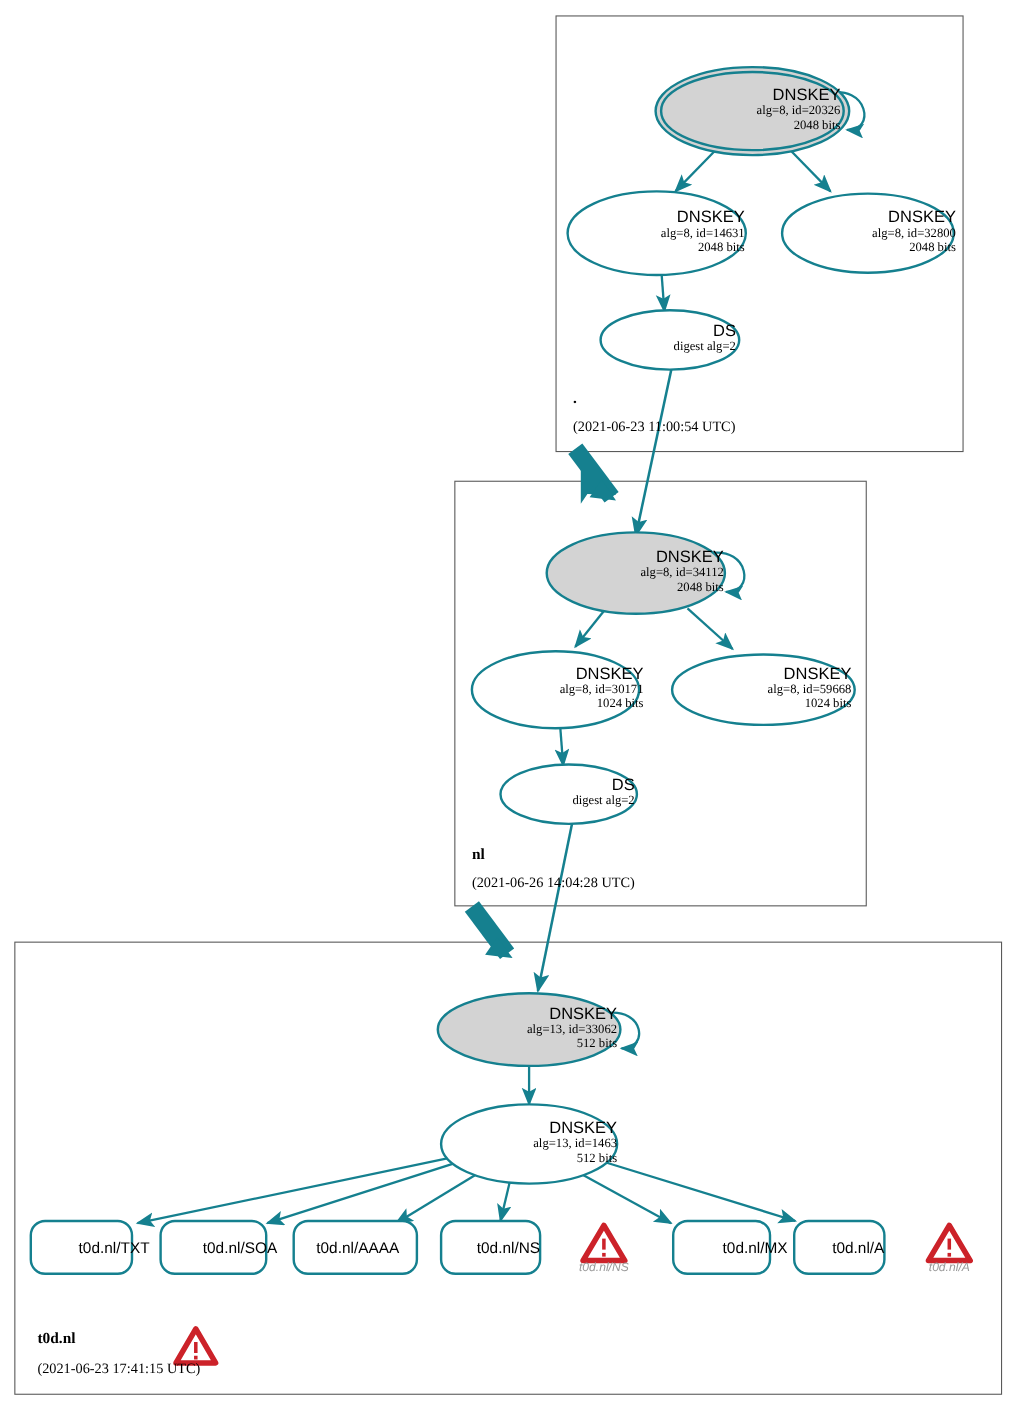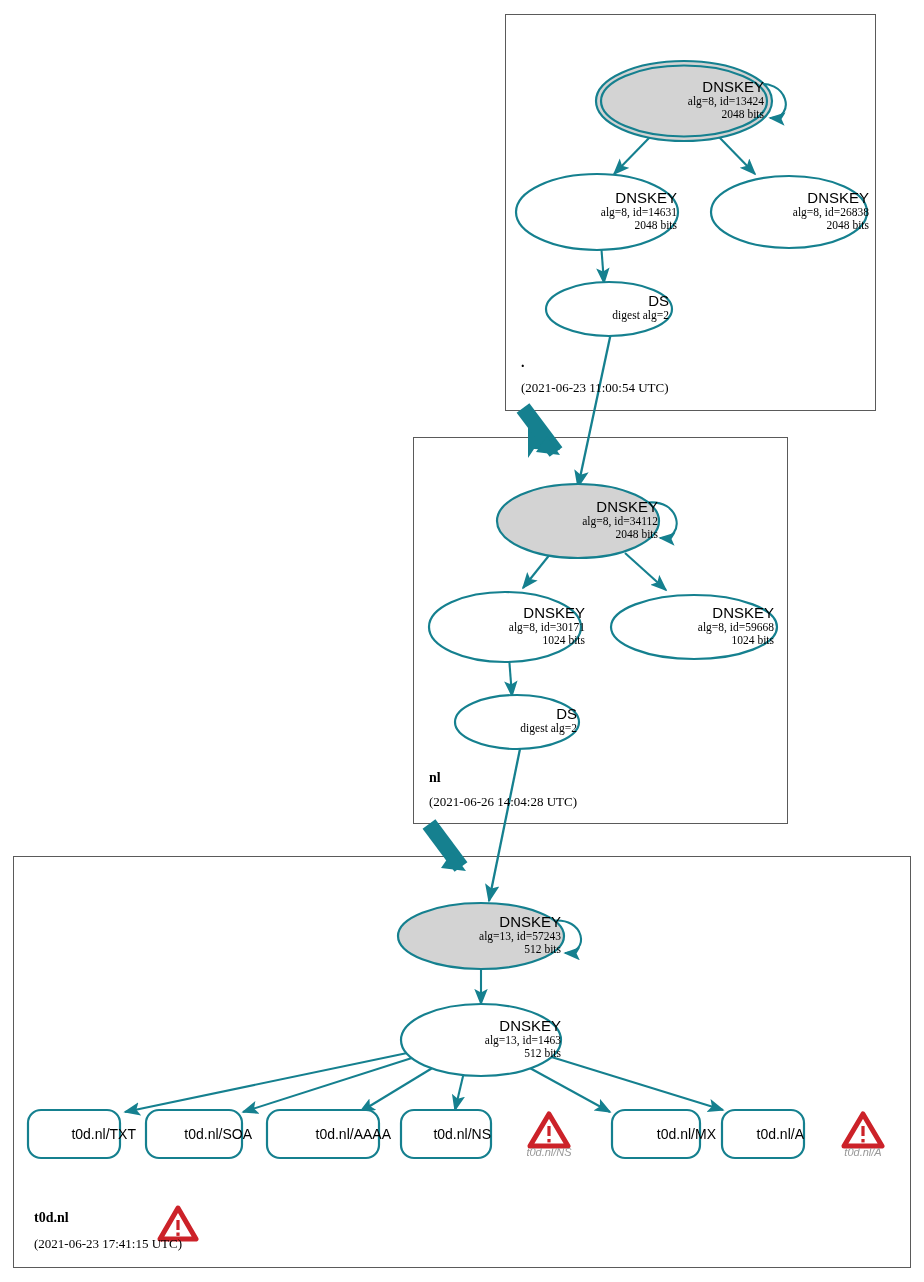--- a/index.html
+++ b/index.html
@@ -245,33 +245,33 @@
     </g>
     <g class="warn-icon">
       <path d="M178,1208 L196,1239 L160,1239 z" fill="#ffffff" stroke="#cc2229" stroke-width="5" stroke-linejoin="round"></path>
       <rect x="176.4" y="1220" width="3.2" height="10" fill="#cc2229"></rect>
       <rect x="176.4" y="1232.5" width="3.2" height="3.4" fill="#cc2229"></rect>
     </g>
   </svg>
 
   <div class="node-text" style="left:604px; top:79px; width:160px;">
     <div class="nt-title">DNSKEY</div>
-    <div class="nt-sub">alg=8, id=13424</div>
+    <div class="nt-sub">alg=8, id=20326</div>
     <div class="nt-sub">2048 bits</div>
   </div>
 
   <div class="node-text" style="left:517px; top:190px; width:160px;">
     <div class="nt-title">DNSKEY</div>
     <div class="nt-sub">alg=8, id=14631</div>
     <div class="nt-sub">2048 bits</div>
   </div>
 
   <div class="node-text" style="left:709px; top:190px; width:160px;">
     <div class="nt-title">DNSKEY</div>
-    <div class="nt-sub">alg=8, id=26838</div>
+    <div class="nt-sub">alg=8, id=32800</div>
     <div class="nt-sub">2048 bits</div>
   </div>
 
   <div class="node-text" style="left:549px; top:293px; width:120px;">
     <div class="nt-title">DS</div>
     <div class="nt-sub">digest alg=2</div>
   </div>
 
   <div class="node-text" style="left:498px; top:499px; width:160px;">
     <div class="nt-title">DNSKEY</div>
@@ -291,33 +291,33 @@
     <div class="nt-sub">1024 bits</div>
   </div>
 
   <div class="node-text" style="left:457px; top:706px; width:120px;">
     <div class="nt-title">DS</div>
     <div class="nt-sub">digest alg=2</div>
   </div>
 
   <div class="node-text" style="left:401px; top:914px; width:160px;">
     <div class="nt-title">DNSKEY</div>
-    <div class="nt-sub">alg=13, id=57243</div>
+    <div class="nt-sub">alg=13, id=33062</div>
     <div class="nt-sub">512 bits</div>
   </div>
 
   <div class="node-text" style="left:401px; top:1018px; width:160px;">
     <div class="nt-title">DNSKEY</div>
     <div class="nt-sub">alg=13, id=1463</div>
     <div class="nt-sub">512 bits</div>
   </div>
 
   <div class="node-text rr-label" style="left:28px; top:1126px; width:108px;">t0d.nl/TXT</div>
   <div class="node-text rr-label" style="left:146px; top:1126px; width:106px;">t0d.nl/SOA</div>
-  <div class="node-text rr-label" style="left:267px; top:1126px; width:96px;padding-left:28px;">t0d.nl/AAAA</div>
+  <div class="node-text rr-label" style="left:267px; top:1126px; width:96px;">t0d.nl/AAAA</div>
   <div class="node-text rr-label" style="left:401px; top:1126px; width:90px;">t0d.nl/NS</div>
   <div class="node-text rr-label" style="left:612px; top:1126px; width:104px;">t0d.nl/MX</div>
   <div class="node-text rr-label" style="left:722px; top:1126px; width:82px;">t0d.nl/A</div>
 
   <div class="warn-label" style="left:499px; top:1146px; width:100px;">t0d.nl/NS</div>
   <div class="warn-label" style="left:813px; top:1146px; width:100px;">t0d.nl/A</div>
 
   <div class="zone-name" style="left:521px; top:355px;">.</div>
   <div class="zone-time" style="left:521px; top:380px;">(2021-06-23 11:00:54 UTC)</div>
 

